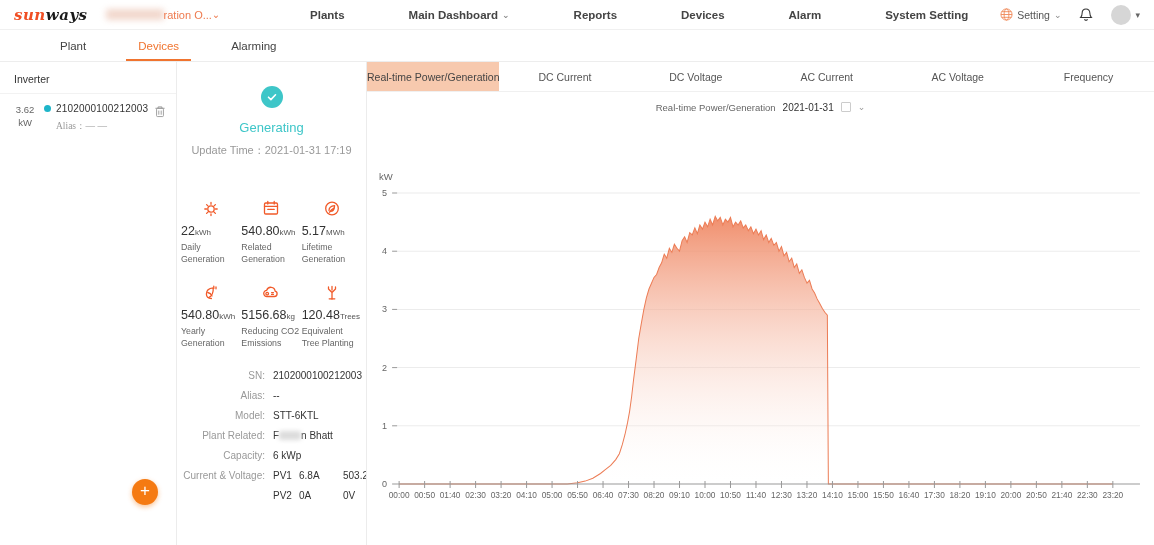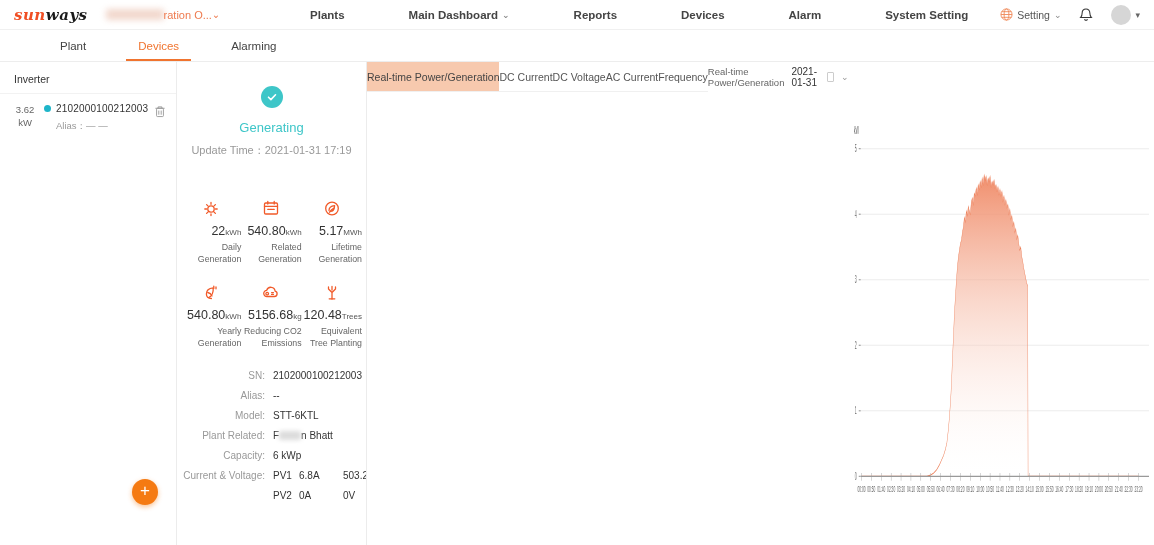--- a/index.html
+++ b/index.html
@@ -31,43 +31,43 @@
   
   .tabbar { height:32px; flex:0 0 32px; display:flex; align-items:stretch; border-bottom:1px solid #ededed; padding-left:34px;text-align:right; }
   .tabbar .tab { font-size:11.5px; color:#444; display:flex; align-items:center; padding:0 26px; cursor:pointer; position:relative; }
   .tabbar .tab.active { color:#f0742f; }
   .tabbar .tab.active::after { content:""; position:absolute; left:14px; right:14px; bottom:0; height:2px; background:#f0742f; }
 
   
   .main { flex:1; display:flex; min-height:0; }
   .col-left { width:177px; flex:0 0 177px; border-right:1px solid #ececec; position:relative; }
   .col-mid { width:190px; flex:0 0 190px; border-right:1px solid #ececec; overflow:hidden; }
-  .col-right { flex:1; display:flex; flex-direction:row; min-width:0; }
+  .col-right { flex:1; display:flex; flex-direction:column; min-width:0; }
 
   
   .lc-header { font-size:10.5px; color:#333; padding:11px 14px 8px; border-bottom:1px solid #f2f2f2; }
   .dev-item { display:flex; padding:9px 8px 4px 6px; cursor:pointer; }
   .dev-power { width:38px; text-align:center; font-size:9.5px; color:#666; line-height:1.35; padding-top:1px; }
   .dev-main { flex:1; }
   .dev-line1 { display:flex; align-items:center; gap:5px; }
   .dot { width:7px; height:7px; border-radius:50%; background:#1eb5c9; flex:0 0 7px; }
   .dev-sn { font-size:10px; color:#333; letter-spacing:.2px; }
-  .dev-alias { font-size:9.5px; color:#999; margin:6px 0 0 12px; }
+  .dev-alias { font-size:9.5px; color:#999; margin:6px 0 0 12px;font-family:Liberation Serif, serif; }
   .trash { margin-left:auto; padding:1px 2px; cursor:pointer; }
   .fab { position:absolute; left:132px; top:417px; width:26px; height:26px; border-radius:50%;
     background:#f57a12; color:#fff; font-size:17px; line-height:24px; text-align:center;
     box-shadow:0 2px 5px rgba(245,122,18,.45); cursor:pointer; }
 
   
   .status { text-align:center; padding-top:24px; }
   .status-circle { width:22px; height:22px; border-radius:50%; background:#3ec6c8; margin:0 auto; display:flex; align-items:center; justify-content:center; }
   .status-label { color:#3ec6c8; font-size:13px; margin-top:12px; }
   .status-update { color:#999; font-size:11px; margin-top:8px; }
   .stats { display:grid; grid-template-columns:1fr 1fr 1fr; padding:0 4px; margin-top:38px; row-gap:14px; }
-  .stat { text-align:right; }
+  .stat { text-align:left; }
   .stat .s-icon { height:22px; display:flex; align-items:flex-end; justify-content:center; }
   .stat .s-val { margin-top:6px; font-size:12.5px; color:#333; white-space:nowrap; }
   .stat .s-unit { font-size:8px; color:#555; }
   .stat .s-lbl { font-size:8.8px; color:#666; margin-top:4px; line-height:1.35; }
   .details { margin-top:20px; font-size:10px; }
   .d-row { display:flex; margin-bottom:9px; }
   .d-lbl { width:88px; text-align:right; color:#999; flex:0 0 88px; }
   .d-val { margin-left:8px; color:#333; }
   .mask-sm { display:inline-block; width:22px; height:9px; background:#dcdcdc; border-radius:2px; filter:blur(2px); vertical-align:-1px; }
   .pv-table { display:grid; grid-template-columns:26px 44px 44px; row-gap:9px; color:#333; }
@@ -300,20 +300,21 @@
           </div>
         </div>
     </div>
 
     <div class="col-right">
       <div class="chart-tabs" id="chart-tabs">
           <div class="chart-tab active">Real-time Power/Generation</div>
           <div class="chart-tab">DC Current</div>
           <div class="chart-tab">DC Voltage</div>
           <div class="chart-tab">AC Current</div>
+          <div class="chart-tab">AC Voltage</div>
           <div class="chart-tab">Frequency</div>
         </div>
       <div class="chart-sub">
         <span class="t">Real-time Power/Generation</span>
         <span class="date">2021-01-31</span>
         <span class="cal-box"></span>
         <span class="chev-g">⌄</span>
       </div>
       <div class="chart-wrap">
         <svg id="chart-svg" width="100%" height="100%" viewBox="0 0 784 429" preserveAspectRatio="none">

